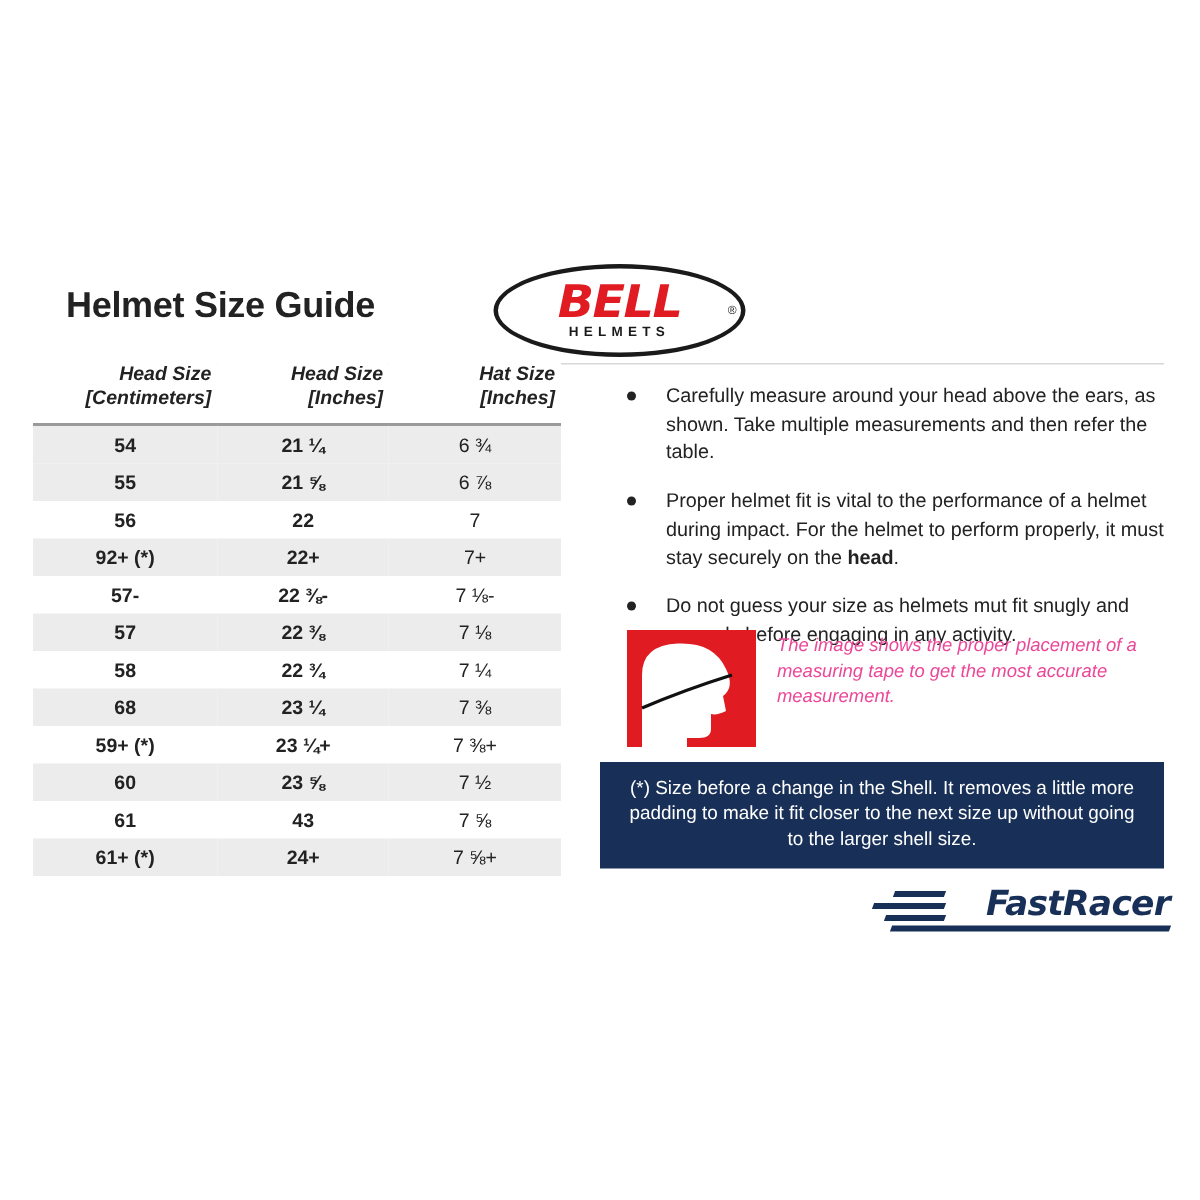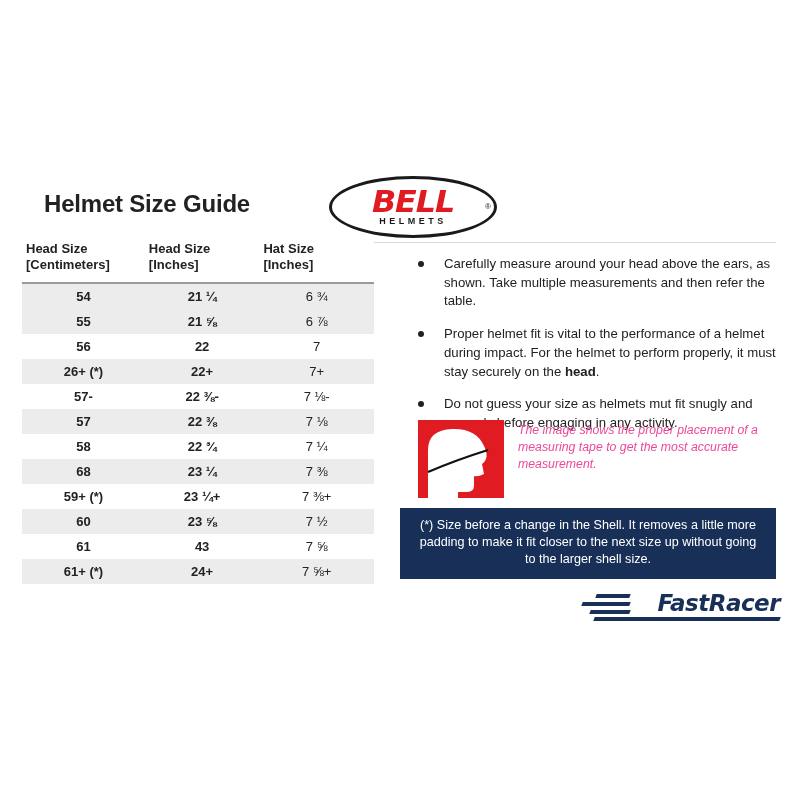--- a/index.html
+++ b/index.html
@@ -113,24 +113,25 @@
     top: 85px;
     width: 352px;
     border-collapse: collapse;
     font-size: 13px;
   }
   .size-table th {
     font-size: 13px;
     font-weight: bold;
     color: #222;
     padding: 6px 4px 8px 4px;
-    text-align: left;
+    text-align: right;
     line-height: 1.25;
     border-bottom: 2px solid #9a9a9a;
     background: #ffffff;
+    font-style: italic;
   }
   .size-table td {
     text-align: center;
     padding: 5px 4px;
     font-size: 13px;
     color: #222;
     border: none;
   }
   .size-table td.c0, .size-table td.c1 { font-weight: bold; }
   .size-table tr.alt td { background: #ececec; }
@@ -290,21 +291,21 @@
           <td class="c0">55</td>
           <td class="c1">21 ⅝</td>
           <td class="c2">6 ⅞</td>
         </tr>
         <tr class="plain">
           <td class="c0">56</td>
           <td class="c1">22</td>
           <td class="c2">7</td>
         </tr>
         <tr class="alt">
-          <td class="c0">26+ (*)</td>
+          <td class="c0">92+ (*)</td>
           <td class="c1">22+</td>
           <td class="c2">7+</td>
         </tr>
         <tr class="plain">
           <td class="c0">57-</td>
           <td class="c1">22 ⅜-</td>
           <td class="c2">7 ⅛-</td>
         </tr>
         <tr class="alt">
           <td class="c0">57</td>

